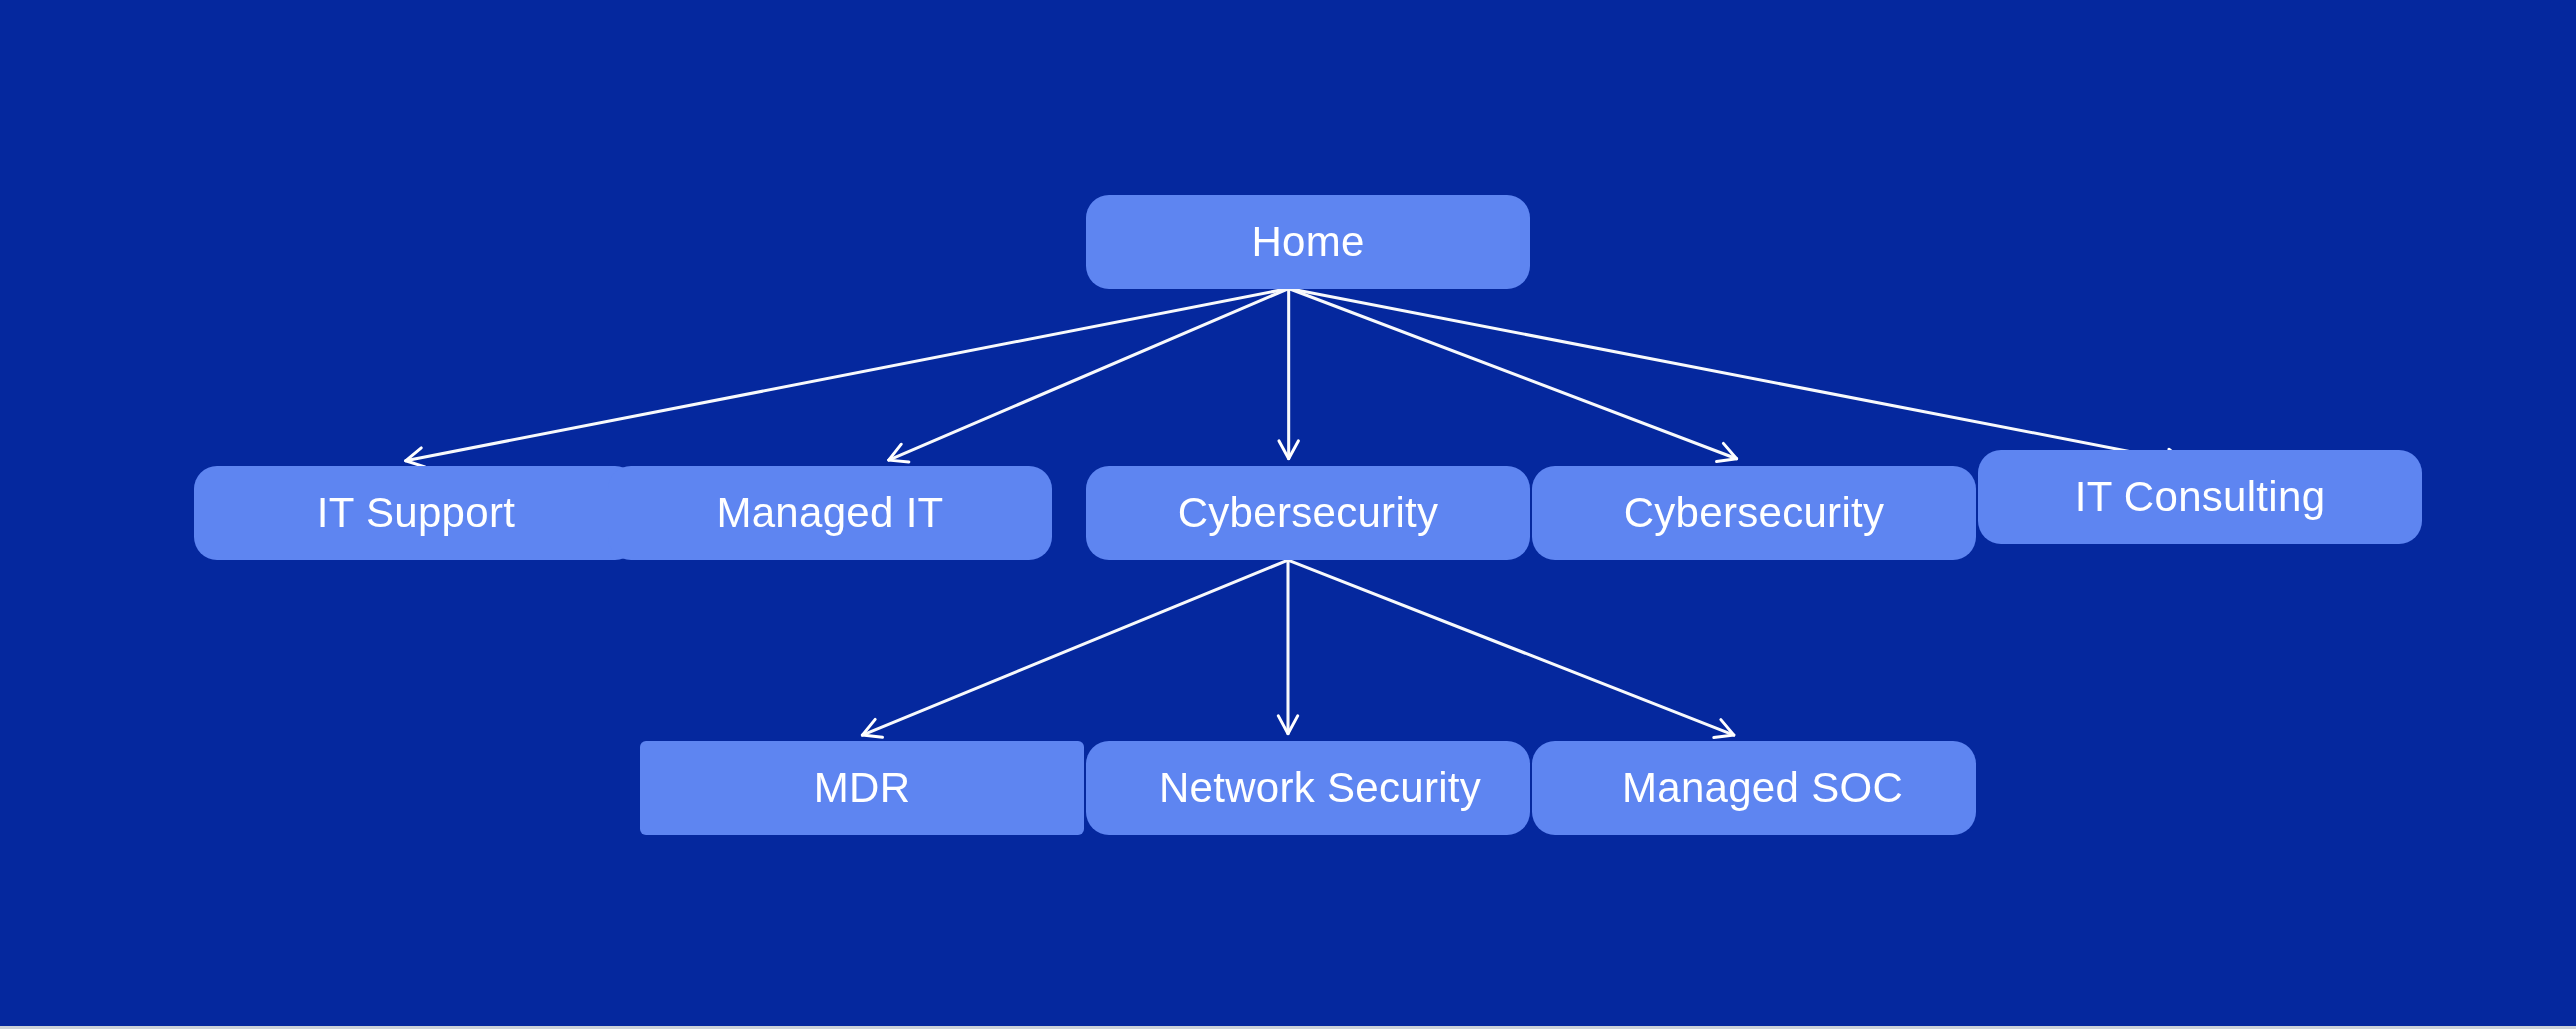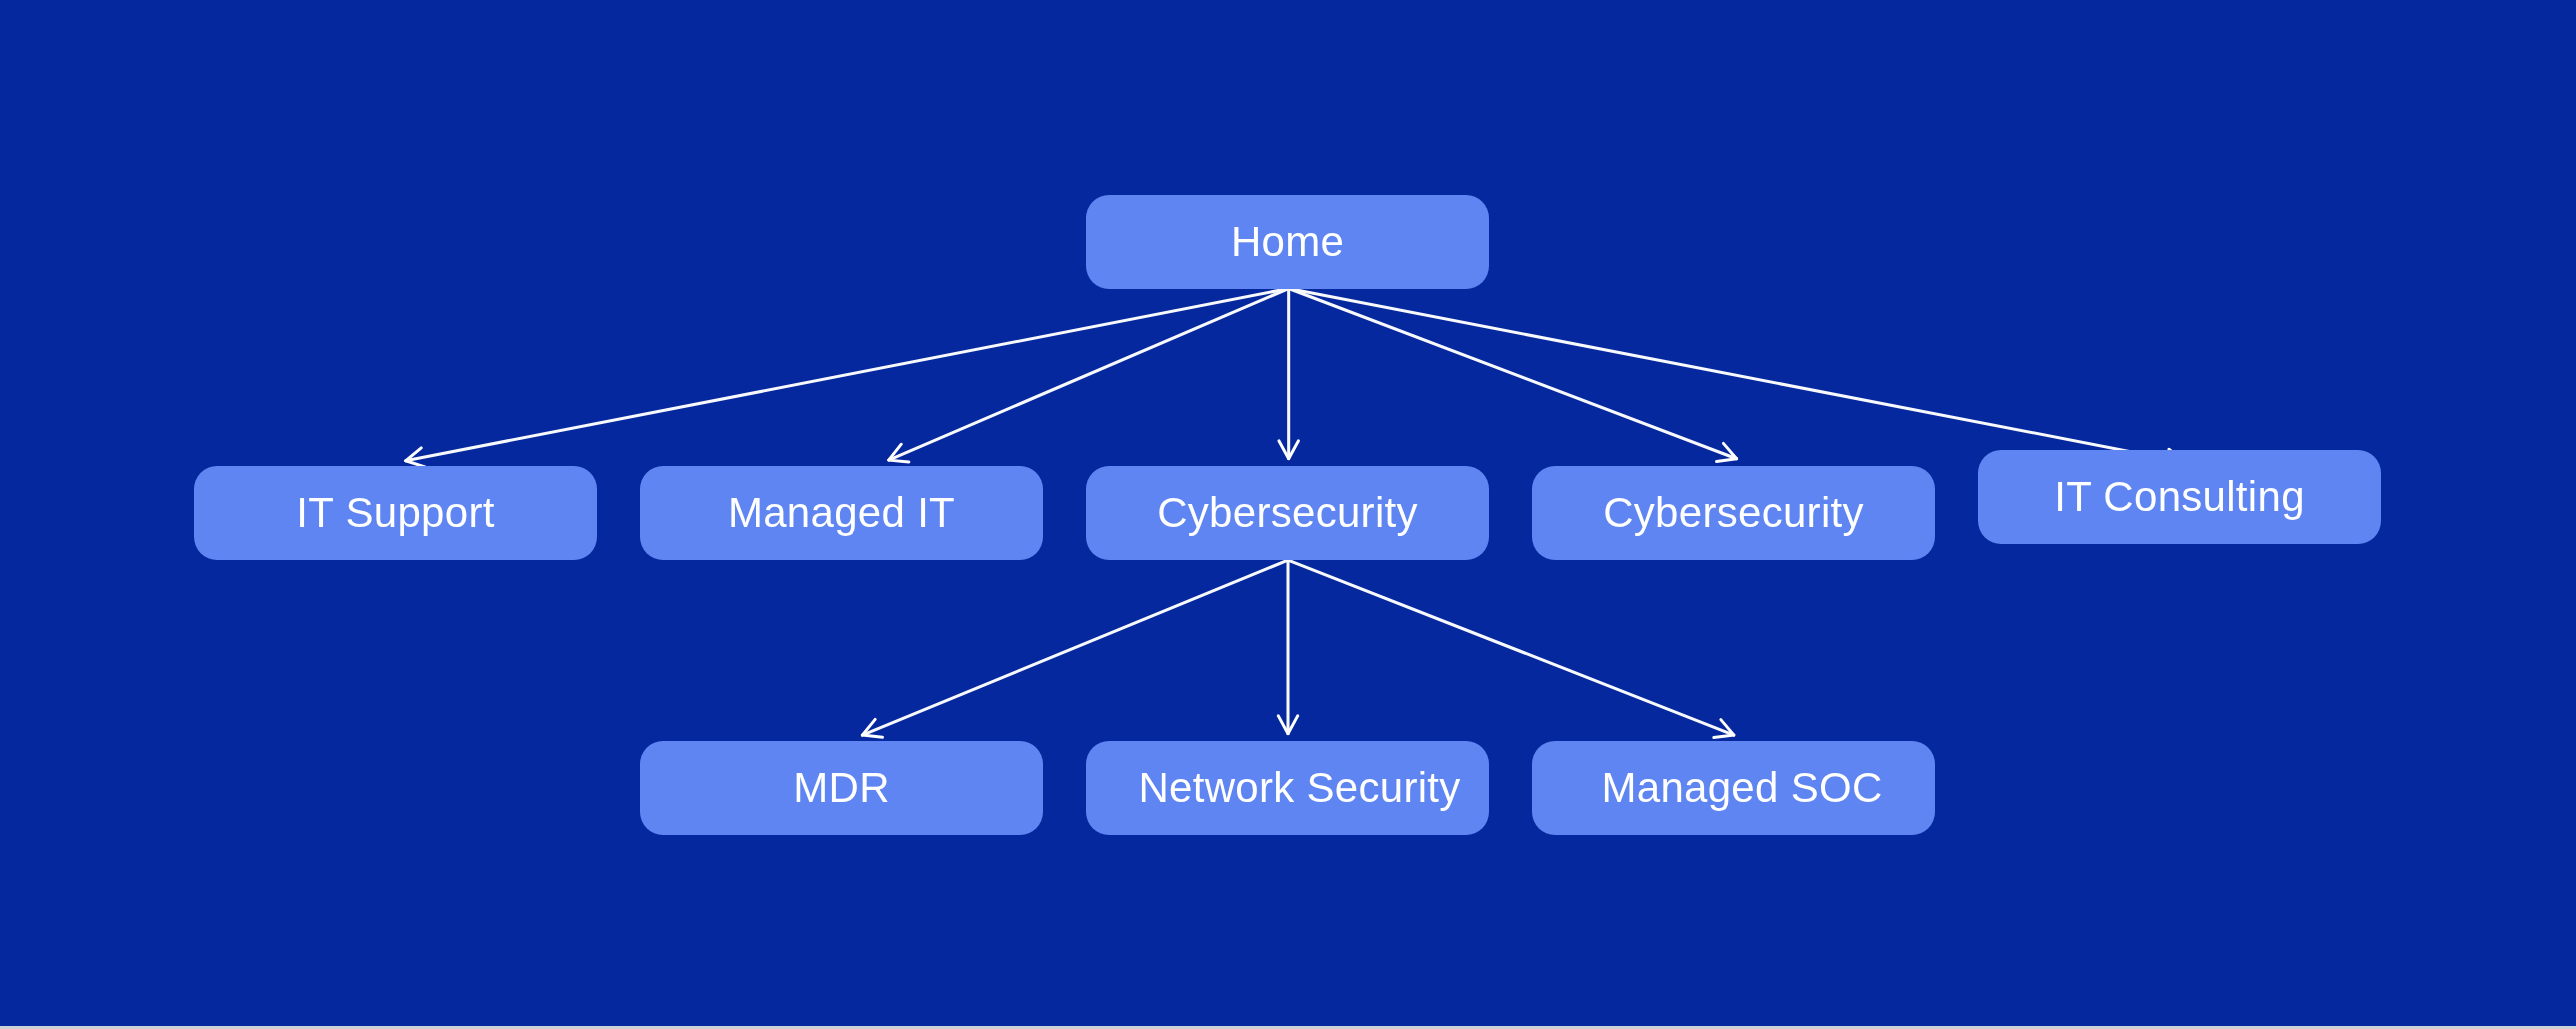--- a/index.html
+++ b/index.html
@@ -18,46 +18,46 @@
     pointer-events: none;
   }
   .edges path.edge {
     stroke: #F7F9FC;
     stroke-width: 4.5;
     fill: none;
     stroke-linecap: round;
   }
   .node {
     position: absolute;
-    width: 403px;
+    width: 444px;
     height: 94px;
     background: #5E85F1;
     border-radius: 23px;
     display: flex;
     align-items: center;
     justify-content: center;
     box-sizing: border-box;
     cursor: pointer;
   }
   .node .label {
     color: #FFFFFF;
     font-size: 42px;
     font-weight: 400;
     letter-spacing: 0.3px;
     white-space: nowrap;
     line-height: 1;
   }
   
   .n-home            { left: 1086px; top: 195px;  }
   .n-it-support      { left: 194px;  top: 466px;  }
-  .n-managed-it      { left: 640px;  top: 466px;  }
+  .n-managed-it      { left: 608px;  top: 466px;  }
   .n-cybersecurity-1 { left: 1086px; top: 466px;  }
   .n-cybersecurity-2 { left: 1532px; top: 466px;  }
   .n-it-consulting   { left: 1978px; top: 450px;  }
-  .n-mdr             { left: 640px;  top: 741px; }
+  .n-mdr             { left: 640px;  top: 741px; border-radius: 6px; }
   .n-network-security{ left: 1086px; top: 741px; padding-left: 24px; }
   .n-managed-soc     { left: 1532px; top: 741px; padding-left: 17px; }
 
   .bottom-strip {
     position: absolute;
     left: 0; bottom: 0;
     width: 100%;
     height: 3.4px;
     background: #CCD2D8;
   }

